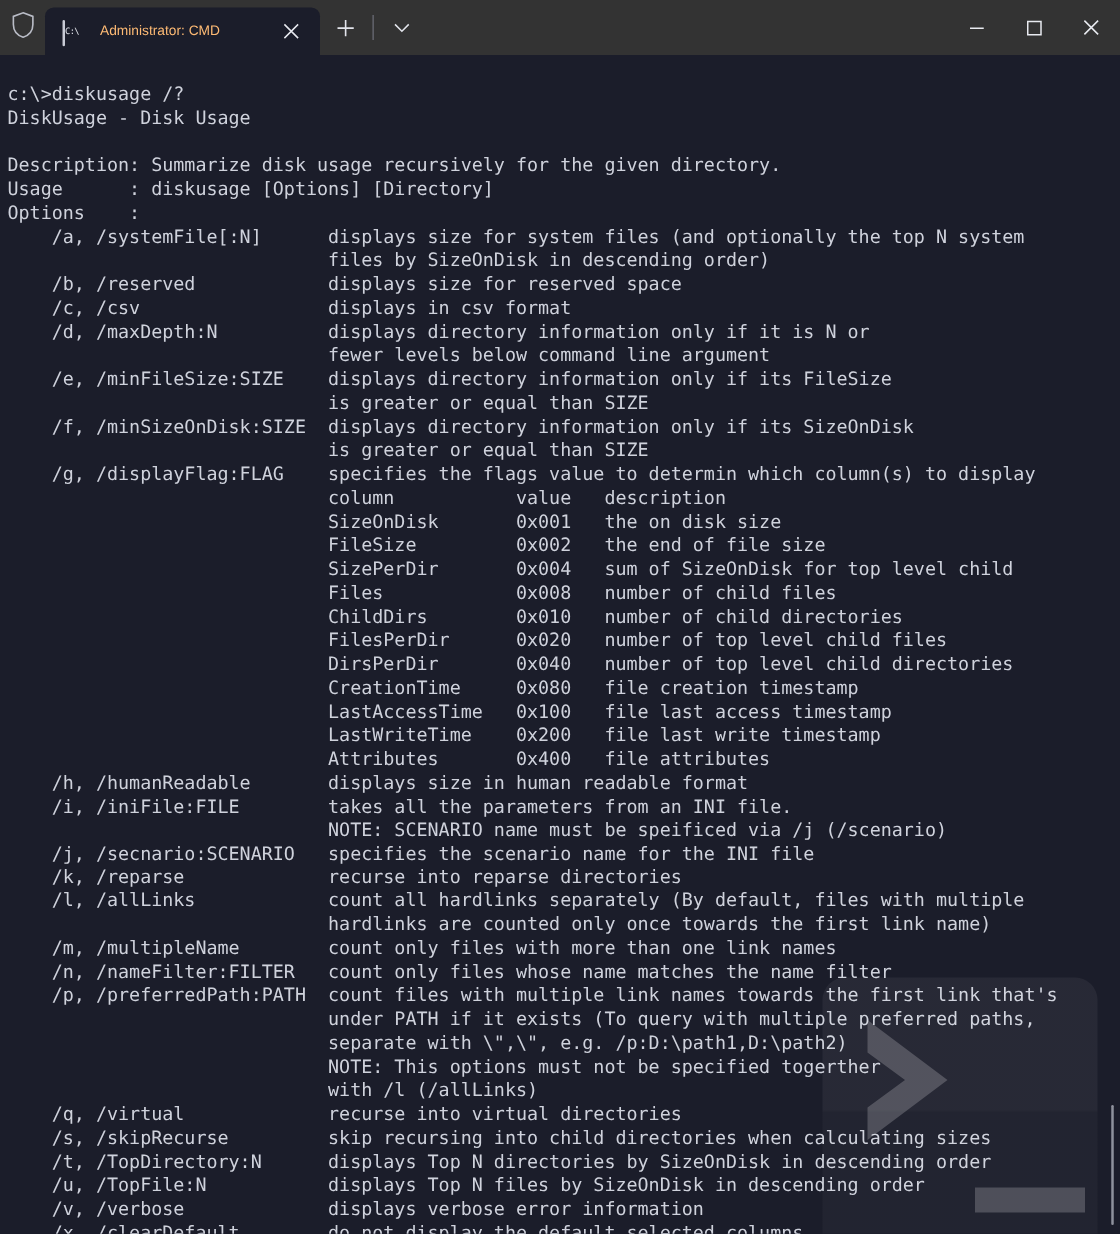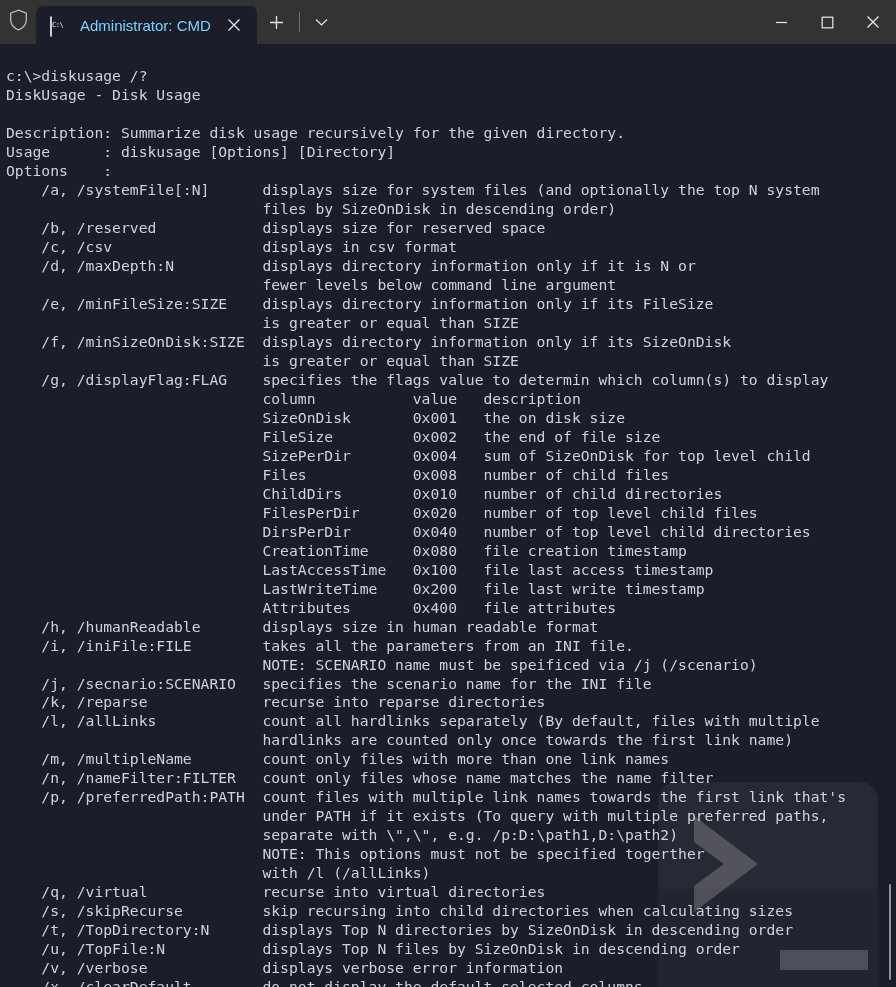--- a/index.html
+++ b/index.html
@@ -76,22 +76,22 @@
     left: 1px;
     top: 3px;
     font-size: 7px;
     line-height: 10px;
     color: #e6e8ef;
     font-family: "DejaVu Sans Mono", monospace;
     letter-spacing: -0.5px;
   }
   .tab-title {
     font-family: "Liberation Sans", sans-serif;
-    font-size: 15px;
-    color: #7dd3fc;
+    font-size: 11px;
+    color: #fdba74;
     flex: 1;
     white-space: nowrap;
   }
   .tab-close {
     width: 46px;
     height: 38px;
     display: flex;
     align-items: center;
     justify-content: center;
     flex: none;

